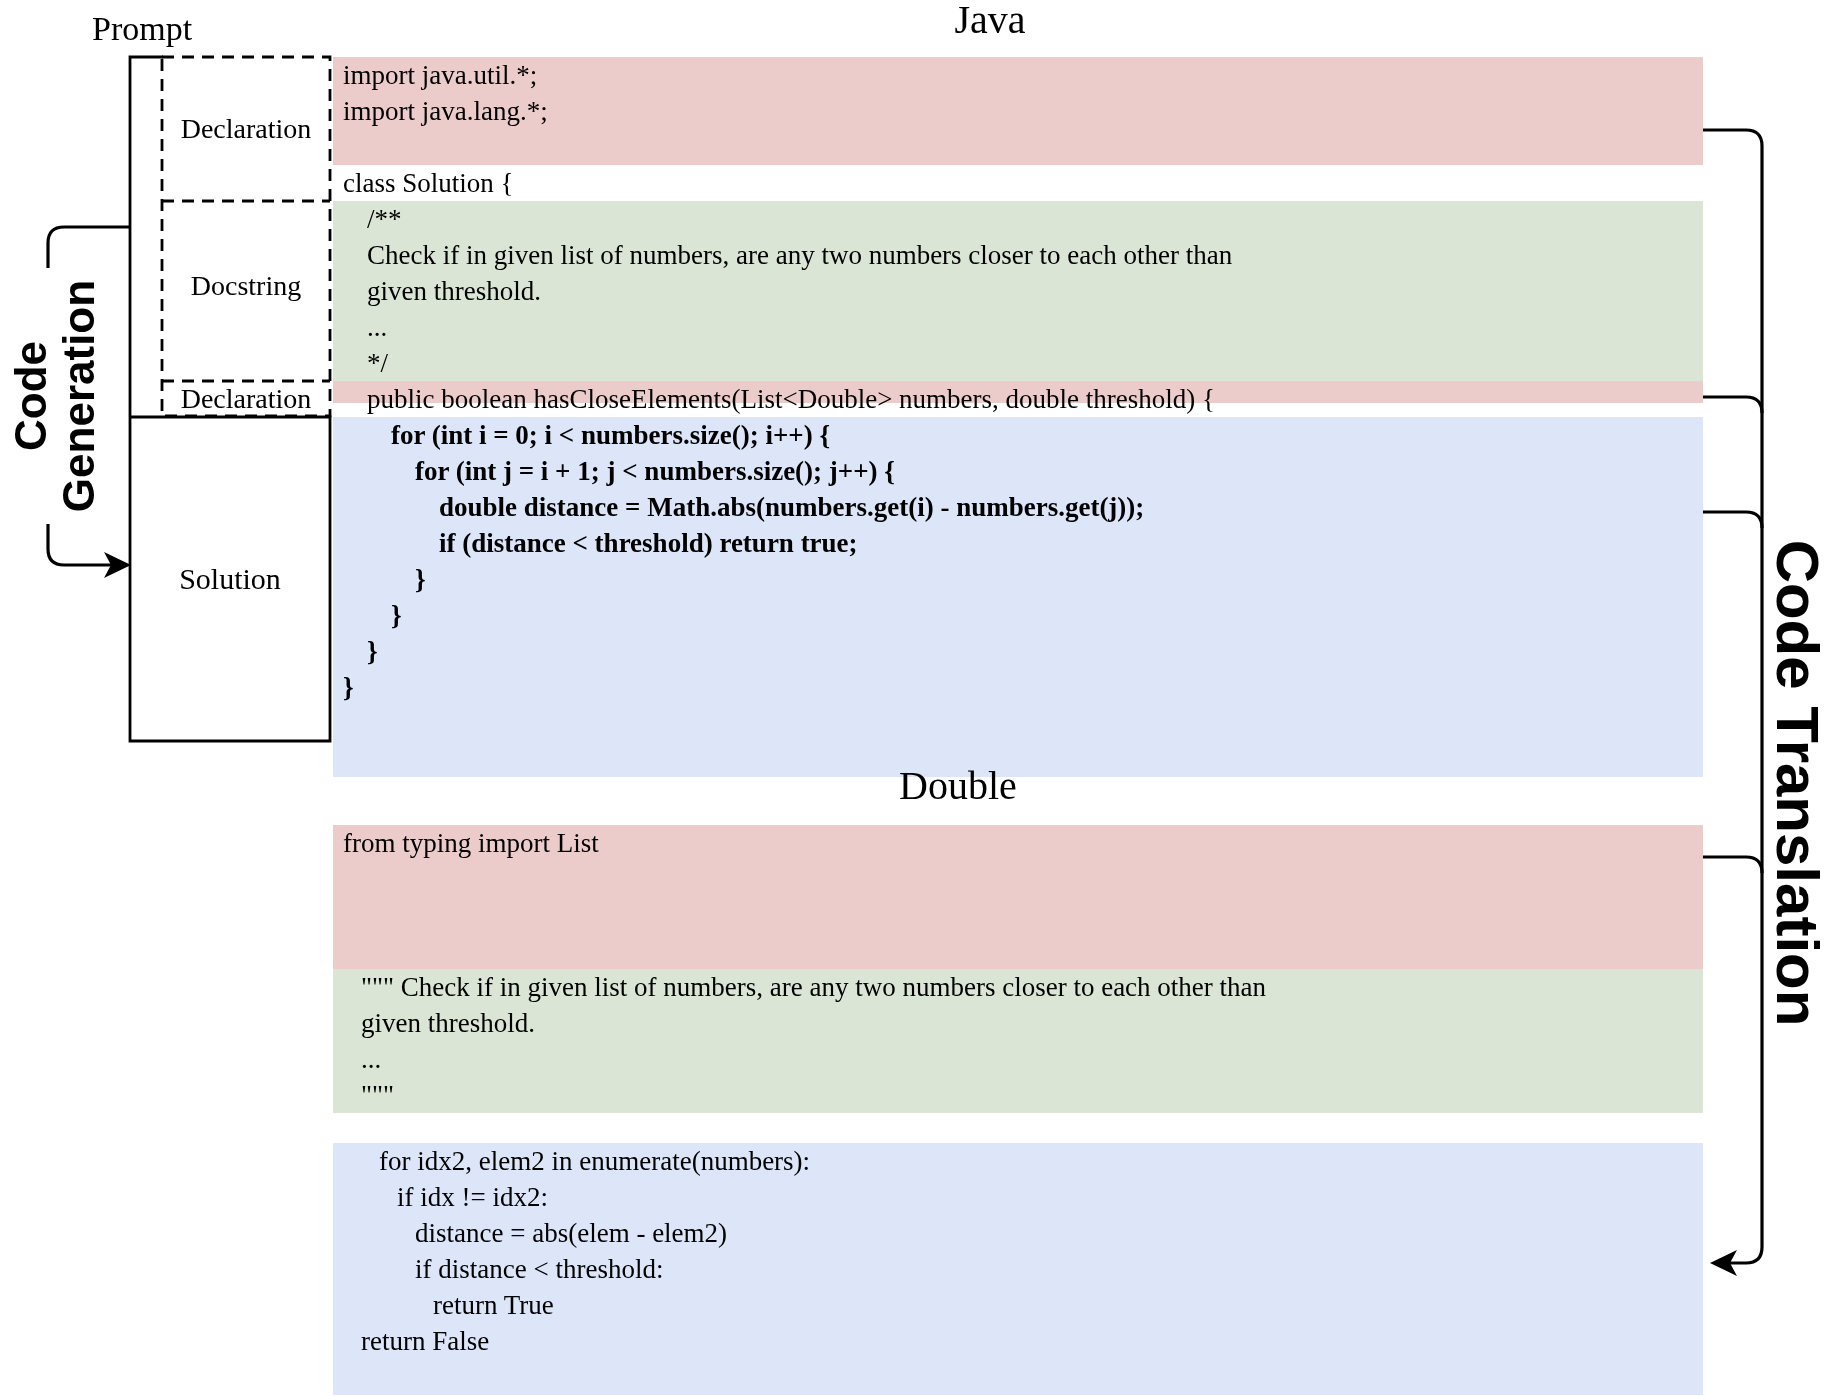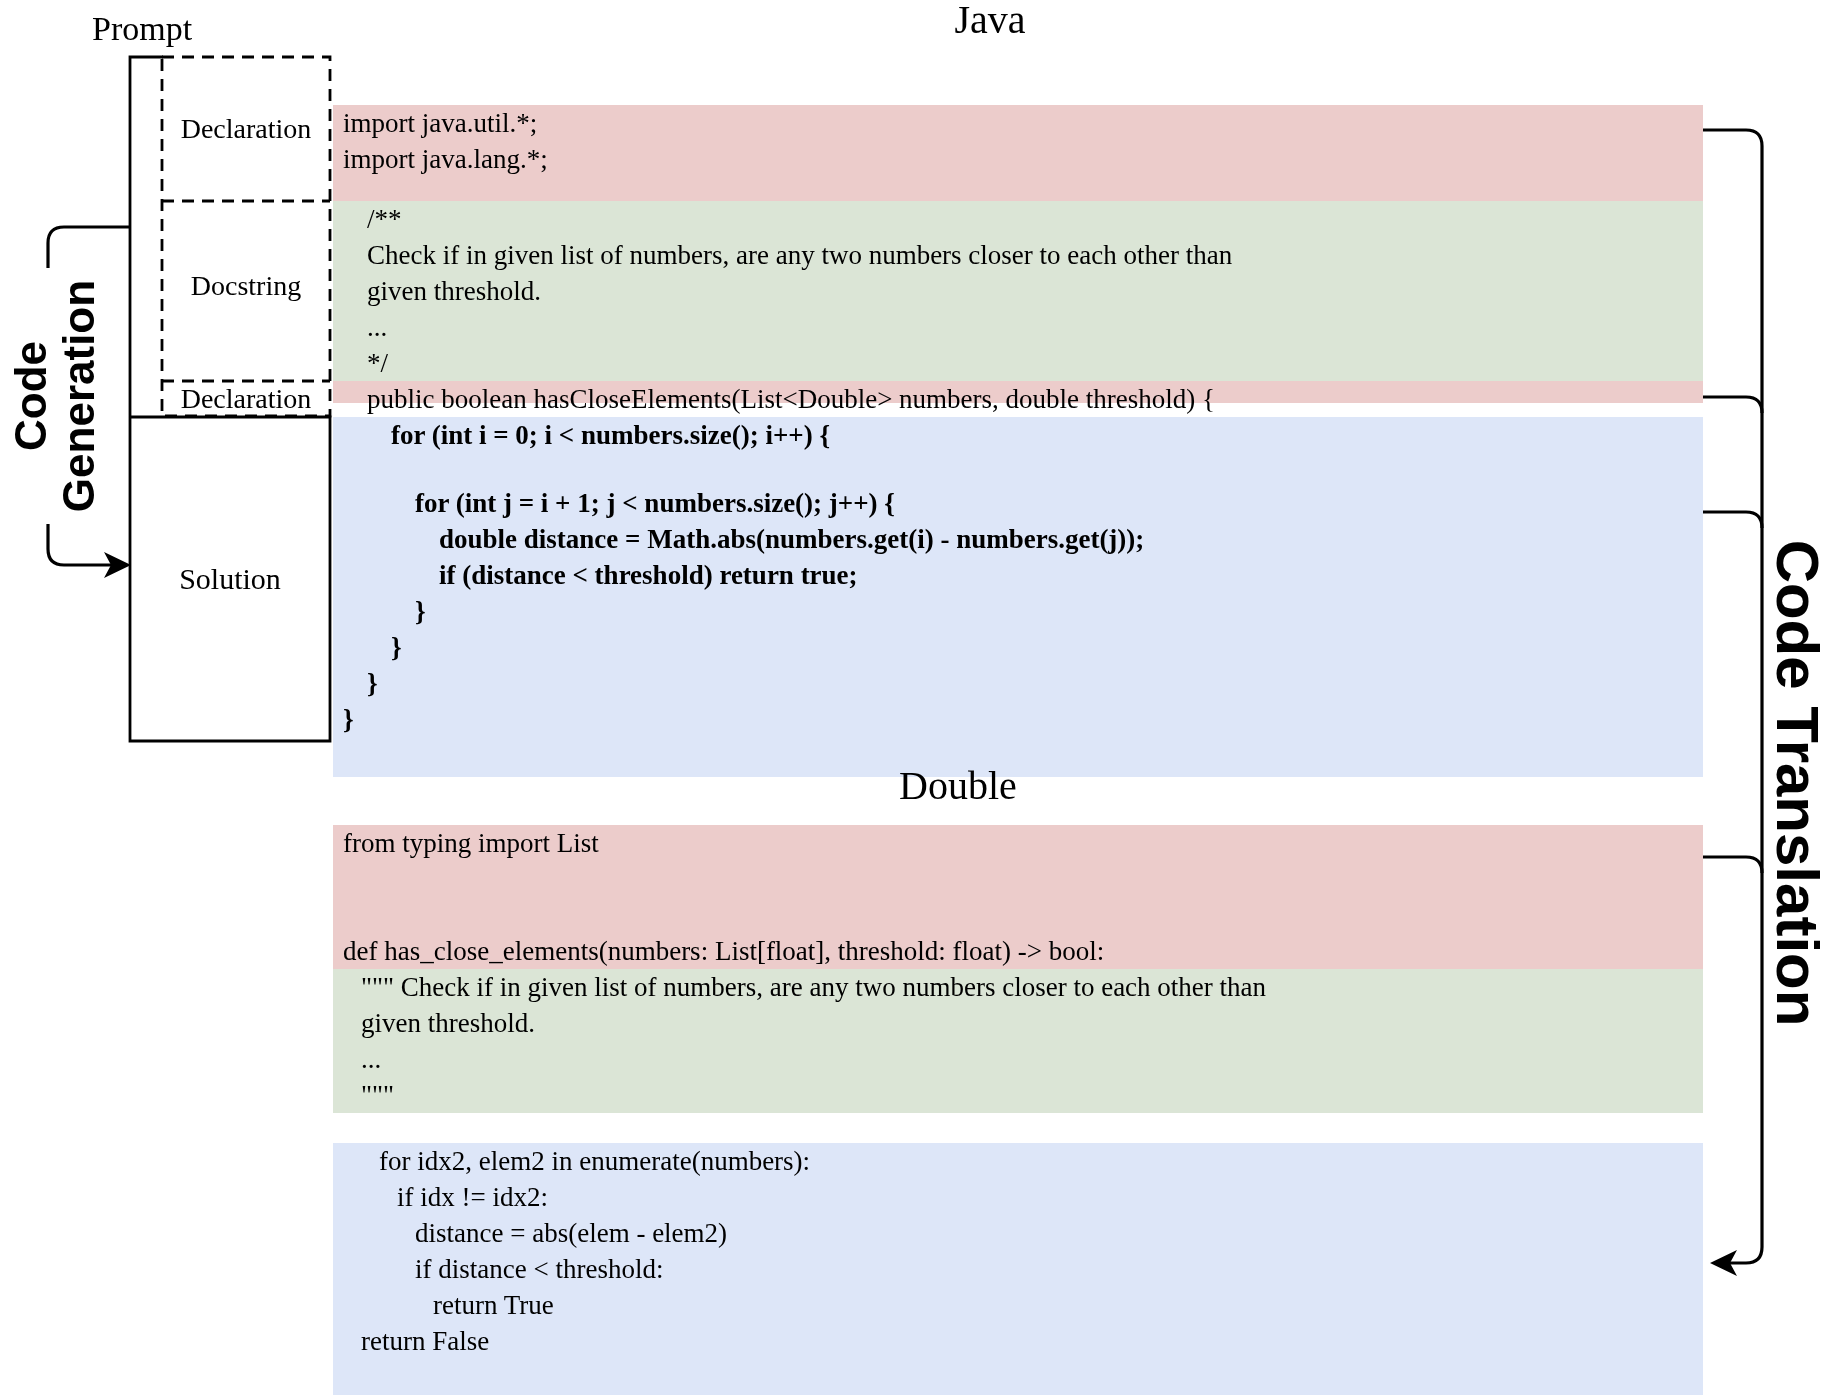--- a/index.html
+++ b/index.html
@@ -10,21 +10,21 @@
     font-family:"Liberation Serif", serif;
     overflow:hidden;
   }
   #diagram-lines{
     position:absolute;left:0;top:0;width:1830px;height:1396px;
     z-index:3;pointer-events:none;
   }
   .code-block{
     position:absolute;left:333px;width:1370px;z-index:1;
   }
-  #blk-java-decl{top:57px;height:108px;margin-top:48px;}
+  #blk-java-decl{top:57px;height:108px;}
   #blk-java-doc{top:201px;height:180px;}
   #blk-java-sig{top:381px;height:22px;}
   #blk-java-sol{top:417px;height:360px;font-weight:bold;}
   #blk-py-decl{top:825px;height:144px;}
   #blk-py-doc{top:969px;height:144px;}
   #blk-py-sol{top:1143px;height:252px;}
   .code-line{
     height:36px;line-height:36px;
     font-size:27px;color:#000;white-space:nowrap;
   }
@@ -98,33 +98,32 @@
       <div class="code-line" style="padding-left: 34px;">Check if in given list of numbers, are any two numbers closer to each other than</div>
       <div class="code-line" style="padding-left: 34px;">given threshold.</div>
       <div class="code-line" style="padding-left: 34px;">...</div>
       <div class="code-line" style="padding-left: 34px;">*/</div>
     </div>
   <div id="blk-java-sig" class="code-block" style="background: rgb(236, 204, 203);">
       <div class="code-line" style="padding-left: 34px;">public boolean hasCloseElements(List&lt;Double&gt; numbers, double threshold) {</div>
     </div>
   <div id="blk-java-sol" class="code-block" style="background: rgb(221, 230, 248);">
       <div class="code-line" style="padding-left: 58px;">for (int i = 0; i &lt; numbers.size(); i++) {</div>
-      <div class="code-line" style="padding-left: 82px; margin-top: 32px;">for (int j = i + 1; j &lt; numbers.size(); j++) {</div>
+      <div class="code-line" style="padding-left: 82px;">for (int j = i + 1; j &lt; numbers.size(); j++) {</div>
       <div class="code-line" style="padding-left: 106px;">double distance = Math.abs(numbers.get(i) - numbers.get(j));</div>
       <div class="code-line" style="padding-left: 106px;">if (distance &lt; threshold) return true;</div>
       <div class="code-line" style="padding-left: 82px;">}</div>
       <div class="code-line" style="padding-left: 58px;">}</div>
       <div class="code-line" style="padding-left: 34px;">}</div>
       <div class="code-line" style="padding-left: 10px;">}</div>
     </div>
   <div id="blk-py-decl" class="code-block" style="background: rgb(236, 204, 203);">
       <div class="code-line" style="padding-left: 10px;">from typing import List</div>
       <div class="code-line" style="padding-left: 10px;"></div>
       <div class="code-line" style="padding-left: 10px;"></div>
-      <div class="code-line" style="padding-left: 10px;">def has_close_elements(numbers: List[float], threshold: float) -&gt; bool:</div>
     </div>
   <div id="blk-py-doc" class="code-block" style="background: rgb(219, 229, 214);">
       <div class="code-line" style="padding-left: 28px;">""" Check if in given list of numbers, are any two numbers closer to each other than</div>
       <div class="code-line" style="padding-left: 28px;">given threshold.</div>
       <div class="code-line" style="padding-left: 28px;">...</div>
       <div class="code-line" style="padding-left: 28px;">"""</div>
     </div>
   <div id="blk-py-sol" class="code-block" style="background: rgb(221, 230, 248);">
       <div class="code-line" style="padding-left: 46px;">for idx2, elem2 in enumerate(numbers):</div>
       <div class="code-line" style="padding-left: 64px;">if idx != idx2:</div>

